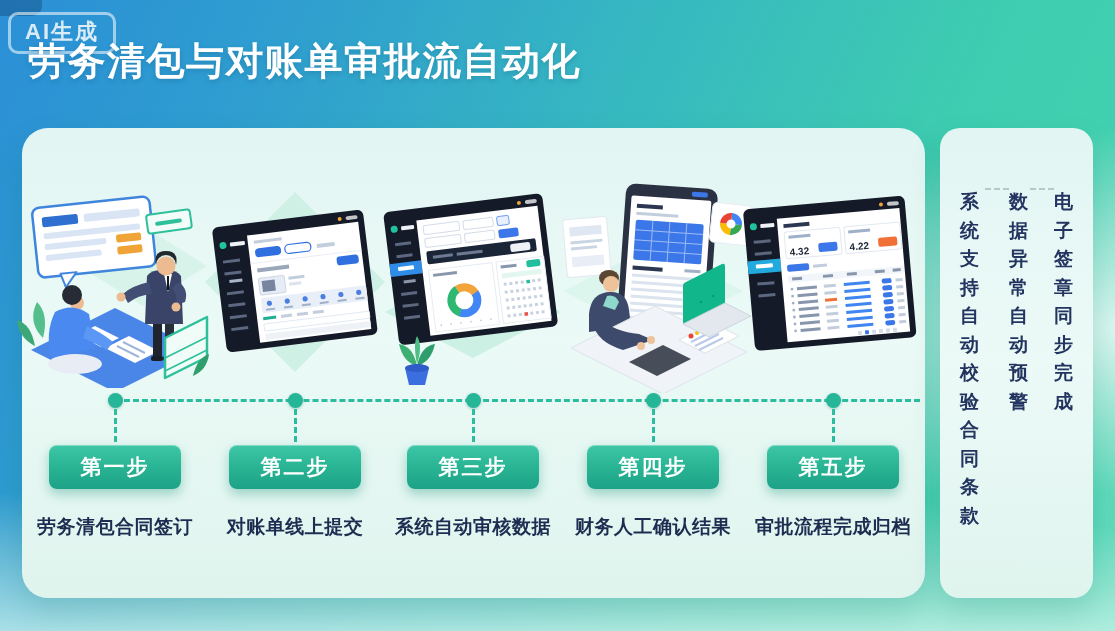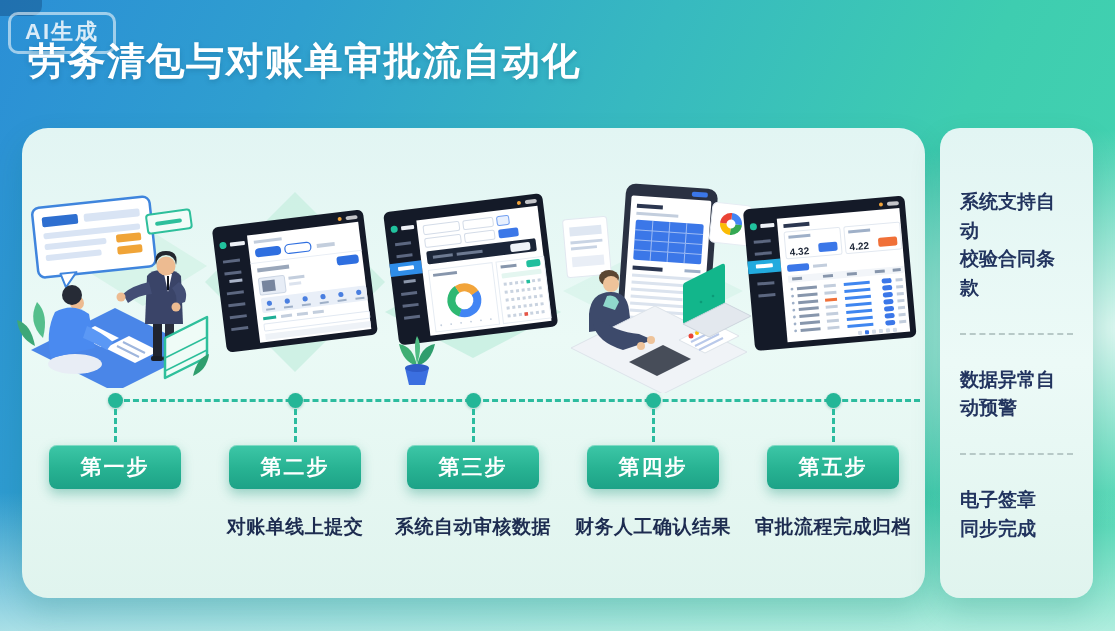--- a/index.html
+++ b/index.html
@@ -24,21 +24,21 @@
   .page-title{ position:absolute; left:28px; top:36px; font-size:38px; font-weight:800;
     color:#ffffff; letter-spacing:1.5px; text-shadow:0 2px 5px rgba(18,84,116,.28);font-family:Liberation Mono, monospace; }
 
   
   .main-card{ position:absolute; left:22px; top:128px; width:903px; height:470px;
     border-radius:26px; background:linear-gradient(180deg,#e2f5f3 0%,#ebfaf6 45%,#e0f4ee 100%);
     box-shadow:0 14px 30px rgba(13,104,94,.18); }
   .side-card{ position:absolute; left:940px; top:128px; width:153px; height:470px;
     border-radius:20px; background:linear-gradient(180deg,#e2f5f3 0%,#ecfaf7 50%,#e0f4ee 100%);
     box-shadow:0 14px 30px rgba(13,104,94,.18);
-    display:flex; flex-direction:column; justify-content:space-between;
+    display:flex; flex-direction:row; justify-content:space-between;
     padding:60px 20px 55px; }
   .side-note{ font-size:19px; line-height:1.5; font-weight:700; color:#22345f;
     white-space:pre-line; }
   .side-divider{ border:none; border-top:2px dashed #b7c9c7; width:100%; }
 
   
   .illus{ position:absolute; }
   .illus svg{ display:block; }
 
   
@@ -411,20 +411,21 @@
     <div class="timeline-connector v3"></div>
     <div class="timeline-connector v4"></div>
     <div class="timeline-connector v5"></div>
 
     <div class="step-button c1">第一步</div>
     <div class="step-button c2">第二步</div>
     <div class="step-button c3">第三步</div>
     <div class="step-button c4">第四步</div>
     <div class="step-button c5">第五步</div>
 
+    <div class="step-caption t1">劳务清包合同签订</div>
     <div class="step-caption t3">系统自动审核数据</div>
     <div class="step-caption t2">对账单线上提交</div>
     <div class="step-caption t5">审批流程完成归档</div>
     <div class="step-caption t4">财务人工确认结果</div>
   </div>
 
   <div class="side-card">
     <div class="side-note">系统支持自动
 校验合同条款</div>
     <hr class="side-divider">

